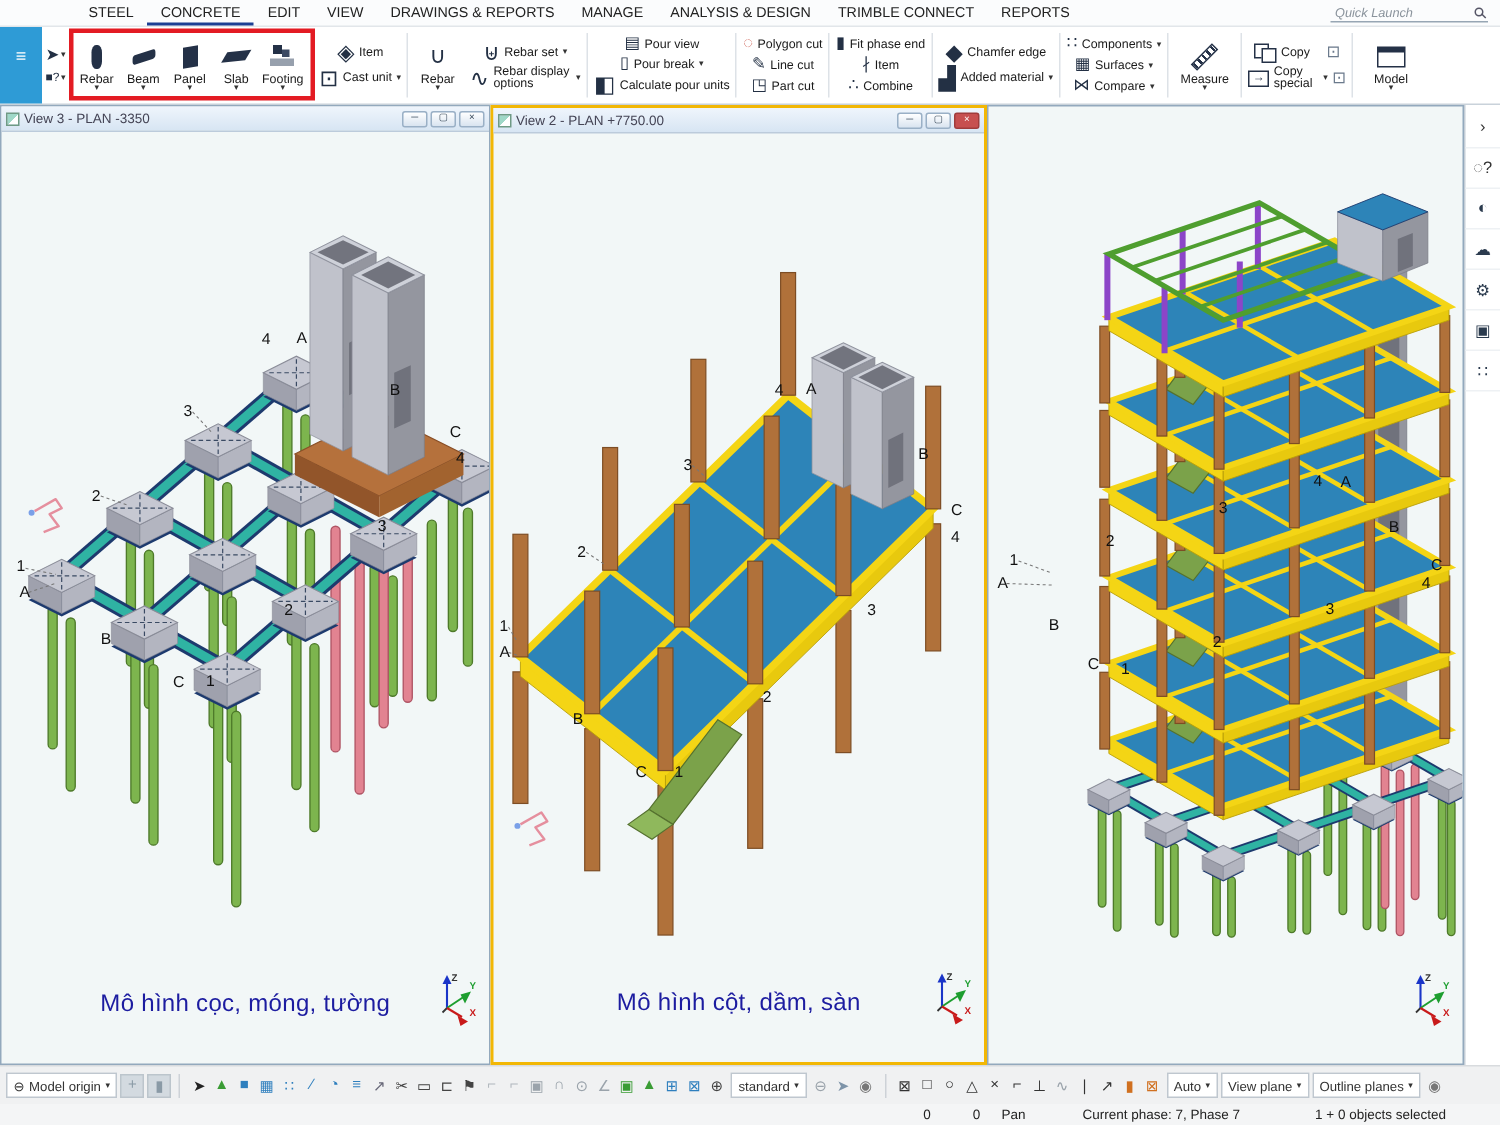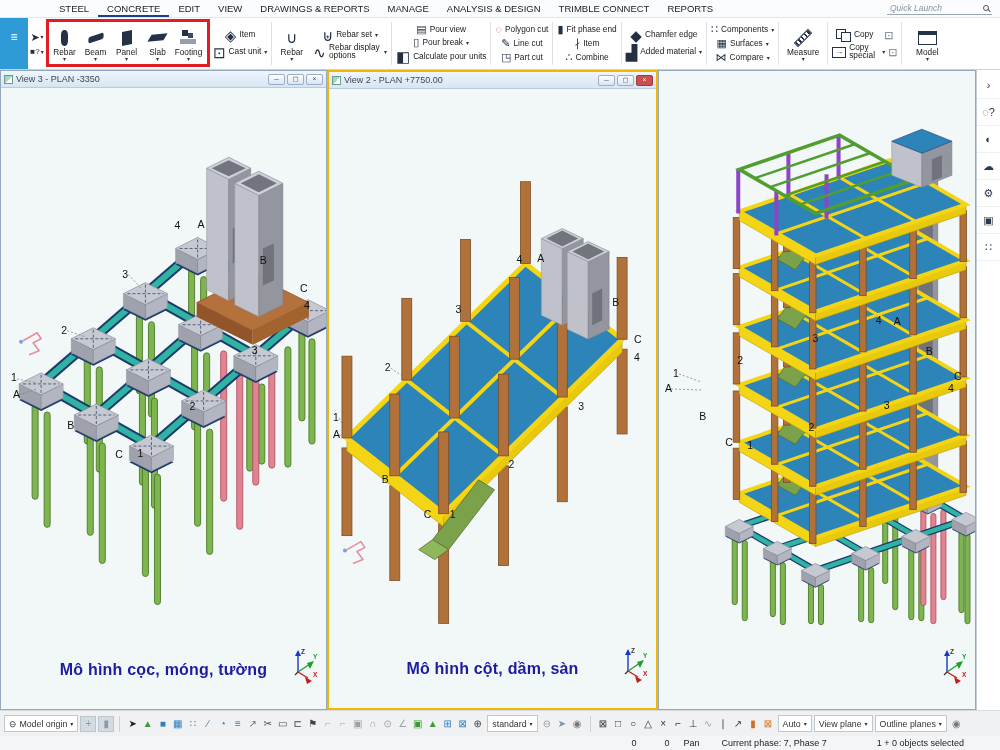--- a/index.html
+++ b/index.html
@@ -51,21 +51,21 @@
   .workspace{height:640px;display:flex;background:#dfe3e8}
   .viewwin{position:relative;border:1px solid #93a9bd;background:#f2f7f7;display:flex;flex-direction:column;flex:none}
   .viewwin.active{border:2px solid var(--activeOrange)}
   .vtit{height:17px;background:linear-gradient(#eff5fc,#d7e5f3);display:flex;align-items:center;padding:0 3px;font-size:9px;color:#445;border-bottom:1px solid #bccbdb;gap:3px;flex:none}
   .vicon{width:9px;height:9px;border:1px solid #6f9a85;background:linear-gradient(135deg,#9fd8c8 50%,#fff 50%);flex:none}
   .vbtns{margin-left:auto;display:flex;gap:2px}
   .vbtn{width:17px;height:11px;border:1px solid #9ab0c6;border-radius:2px;background:linear-gradient(#ffffff,#d9e4f0);font-size:6.5px;display:flex;align-items:center;justify-content:center;color:#345;line-height:1}
   .vbtn.closeactive{background:#c75050;color:#fff;border-color:#a03c3c}
   .vbody{position:relative;flex:1;overflow:hidden}
   svg.model{position:absolute;left:0;top:0;width:100%;height:100%}
-  .vcaption{position:absolute;bottom:30px;left:0;width:100%;text-align:center;font-size:16px;font-weight:bold;color:var(--captionBlue);letter-spacing:.2px;pointer-events:none}
+  .vcaption{position:absolute;bottom:30px;left:0;width:100%;text-align:center;font-size:16px;font-weight:normal;color:var(--captionBlue);letter-spacing:.2px;pointer-events:none}
   .vaxis{position:absolute;right:7px;bottom:24px;width:30px;height:40px}
 
   
   .pile{fill:var(--pileGreen);stroke:var(--pileGreenDark);stroke-width:.9}
   .pilep{fill:var(--pilePink);stroke:var(--pilePinkDark);stroke-width:.9}
   .bnavy{stroke:var(--navy);stroke-width:10}
   .bteal{stroke:var(--tealBeam);stroke-width:6}
   .bnavy2{stroke:var(--navy);stroke-width:7}
   .bteal2{stroke:var(--tealBeam);stroke-width:4.5}
   .capT{fill:#c6c8d2;stroke:#8a8c98;stroke-width:.7}
@@ -918,18 +918,18 @@
     </div>
     <span class="tbgroup">
         <span class="tbi" style="color: rgb(119, 119, 119);">◉</span>
       </span>
   </div>
 
   <div class="statusbar">
     <span class="sp"></span>
     <span style="margin-right:28px">0</span>
     <span style="margin-right:14px">0</span>
-    <span style="margin-right:22px">Pan</span>
+    <span style="margin-right:38px">Pan</span>
     <span style="margin-right:50px">Current phase: 7, Phase 7</span>
     <span style="margin-right:28px">1 + 0 objects selected</span>
   </div>
 
 </div>
 
 </body></html>

